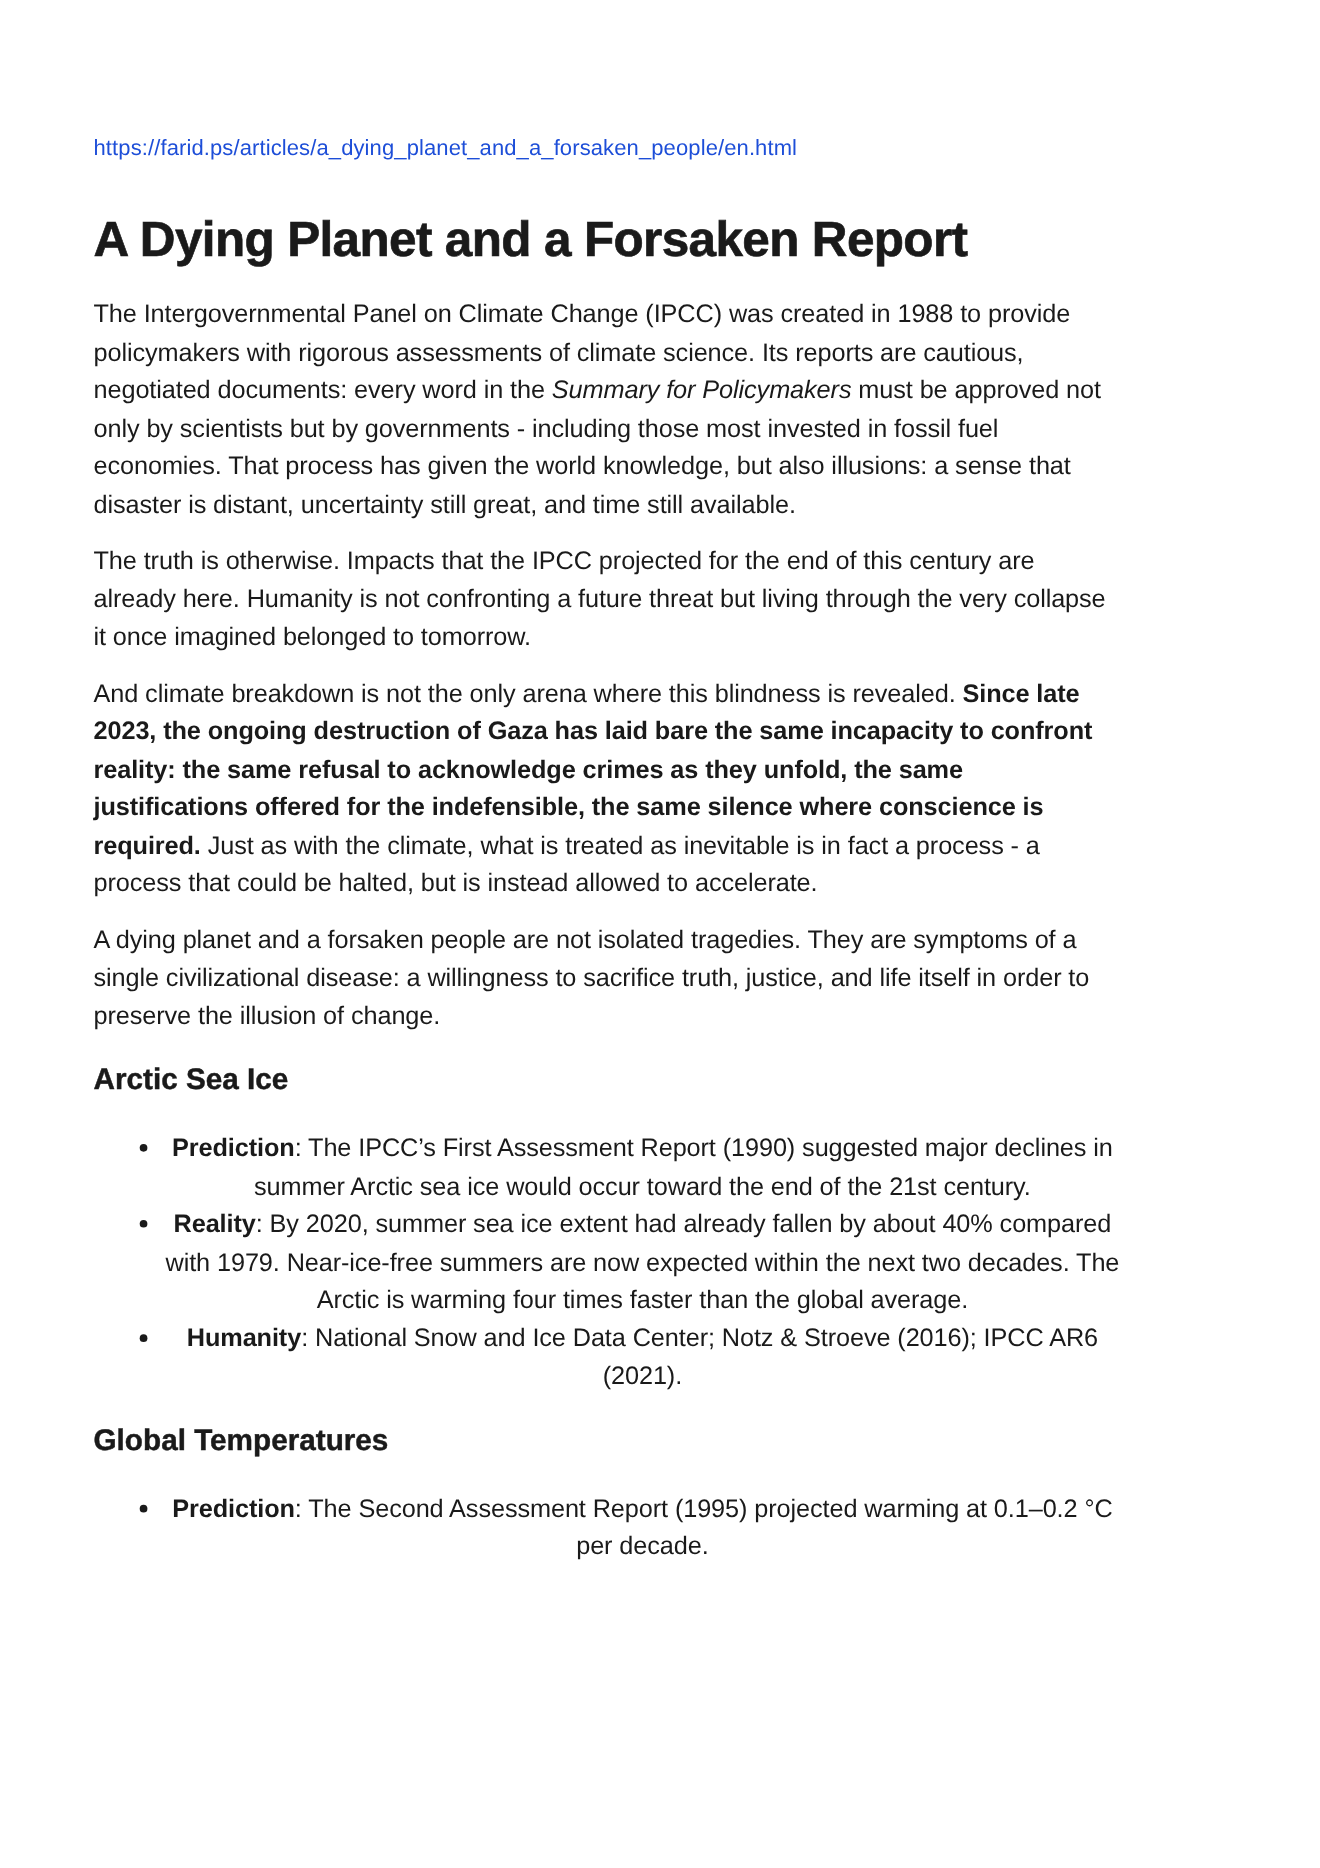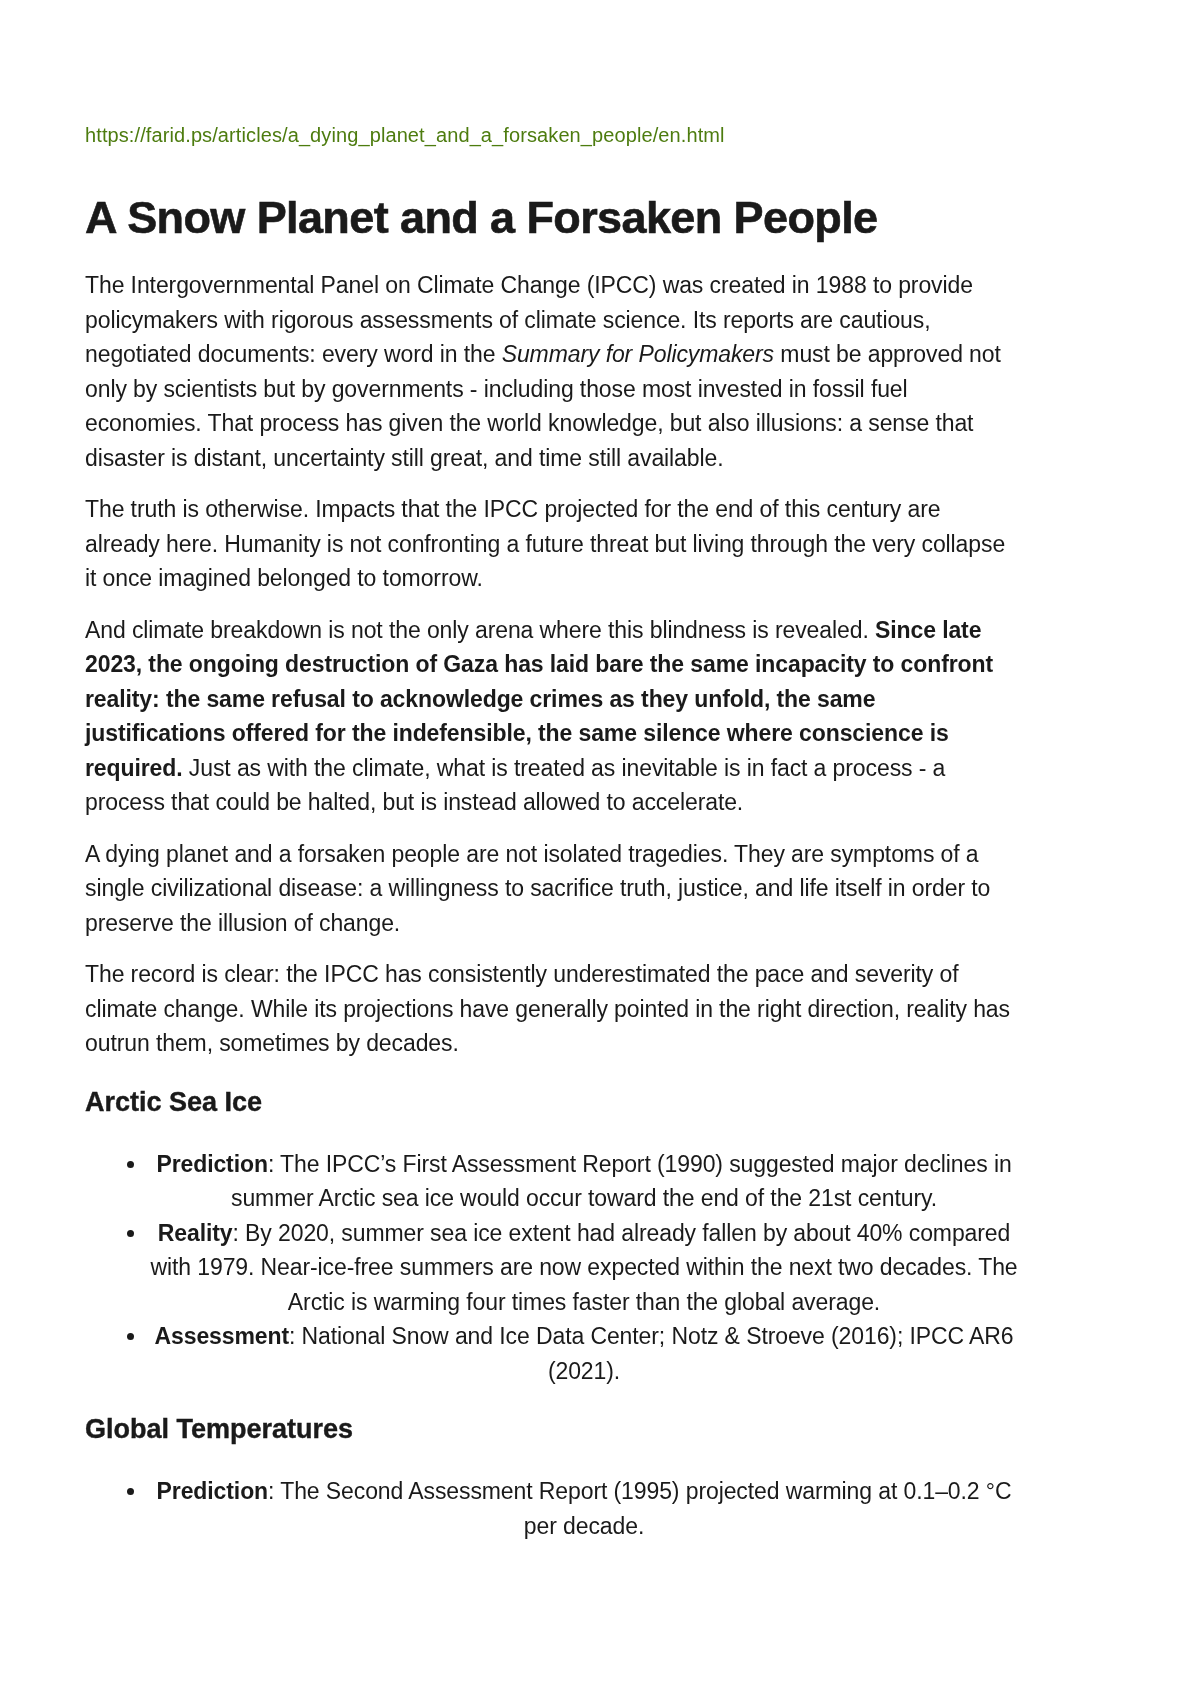--- a/index.html
+++ b/index.html
@@ -17,21 +17,21 @@
   }
   .page {
     box-sizing: content-box;
     width: 935px;
     padding: 122px 0 0 85px;
   }
   .url {
     font-size: 20px;
     line-height: 26px;
     margin: 0 0 44px 0;
-    color: #4d7c0f;
+    color: #1d4ed8;
     letter-spacing: 0.1px;
     word-break: break-all;
   }
   h1 {
     font-size: 45px;
     line-height: 52px;
     margin: 0 0 24px 0;
     font-weight: 800;
     letter-spacing: -0.6px;
     -webkit-text-stroke: 0.6px;
@@ -73,39 +73,38 @@
     padding: 0;
   }
 </style>
 </head>
 <body>
 
 <div class="page">
 
   <div class="url">https://farid.ps/articles/a_dying_planet_and_a_forsaken_people/en.html</div>
 
-  <h1>A Snow Planet and a Forsaken People</h1>
+  <h1>A Dying Planet and a Forsaken Report</h1>
 
   <p><span>The Intergovernmental Panel on Climate Change (IPCC) was created in 1988 to provide policymakers with rigorous assessments of climate science. Its reports are cautious, negotiated documents: every word in the </span><em>Summary for Policymakers</em><span> must be approved not only by scientists but by governments - including those most invested in fossil fuel economies. That process has given the world knowledge, but also illusions: a sense that disaster is distant, uncertainty still great, and time still available.</span></p>
 
   <p>The truth is otherwise. Impacts that the IPCC projected for the end of this century are already here. Humanity is not confronting a future threat but living through the very collapse it once imagined belonged to tomorrow.</p>
 
   <p><span>And climate breakdown is not the only arena where this blindness is revealed. </span><strong>Since late 2023, the ongoing destruction of Gaza has laid bare the same incapacity to confront reality: the same refusal to acknowledge crimes as they unfold, the same justifications offered for the indefensible, the same silence where conscience is required.</strong><span> Just as with the climate, what is treated as inevitable is in fact a process - a process that could be halted, but is instead allowed to accelerate.</span></p>
 
   <p>A dying planet and a forsaken people are not isolated tragedies. They are symptoms of a single civilizational disease: a willingness to sacrifice truth, justice, and life itself in order to preserve the illusion of change.</p>
 
 
-  <p>The record is clear: the IPCC has consistently underestimated the pace and severity of climate change. While its projections have generally pointed in the right direction, reality has outrun them, sometimes by decades.</p>
 
   <h3>Arctic Sea Ice</h3>
 
   <ul>
     <li><strong>Prediction</strong><span>: The IPCC’s First Assessment Report (1990) suggested major declines in summer Arctic sea ice would occur toward the end of the 21st century.</span></li>
     <li><strong>Reality</strong><span>: By 2020, summer sea ice extent had already fallen by about 40% compared with 1979. Near-ice-free summers are now expected within the next two decades. The Arctic is warming four times faster than the global average.</span></li>
-    <li><strong>Assessment</strong><span>: National Snow and Ice Data Center; Notz &amp; Stroeve (2016); IPCC AR6 (2021).</span></li>
+    <li><strong>Humanity</strong><span>: National Snow and Ice Data Center; Notz &amp; Stroeve (2016); IPCC AR6 (2021).</span></li>
   </ul>
 
   <h3>Global Temperatures</h3>
 
   <ul>
     <li><strong>Prediction</strong><span>: The Second Assessment Report (1995) projected warming at 0.1–0.2 °C per decade.</span></li>
   </ul>
 
 </div>
 

